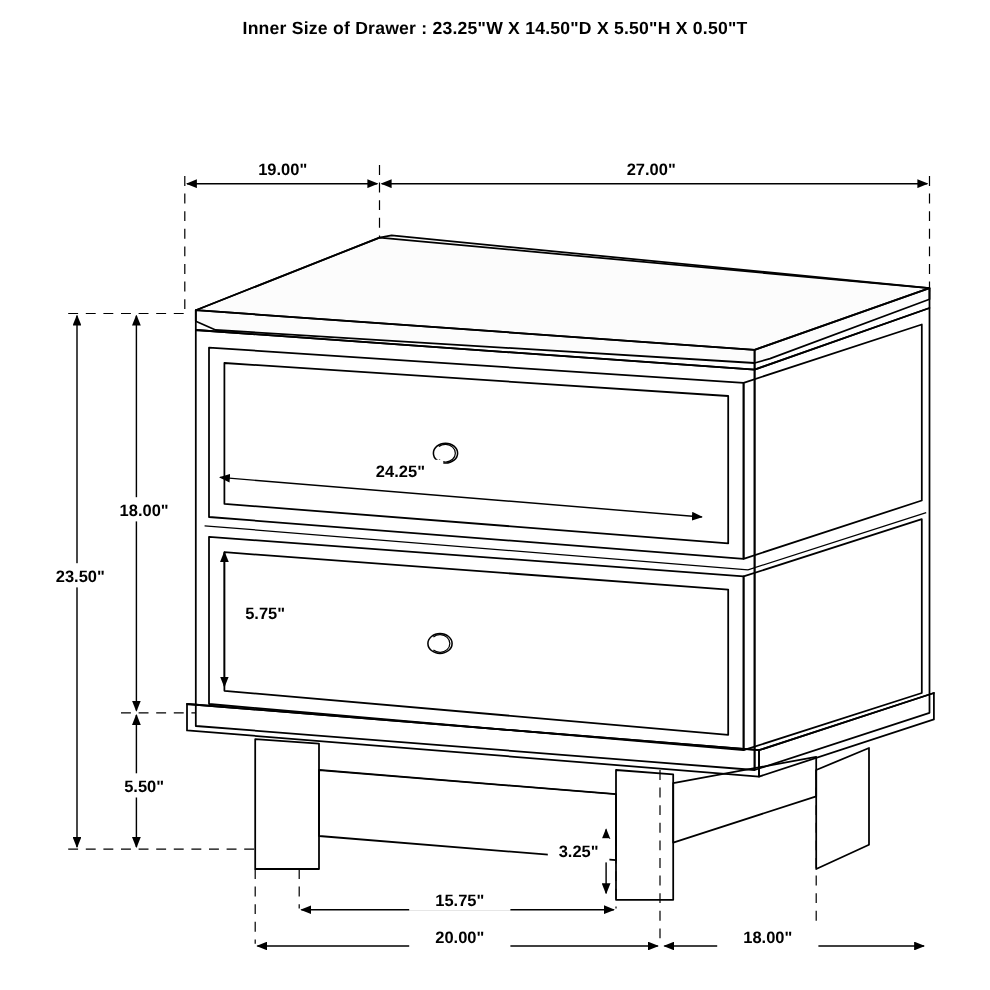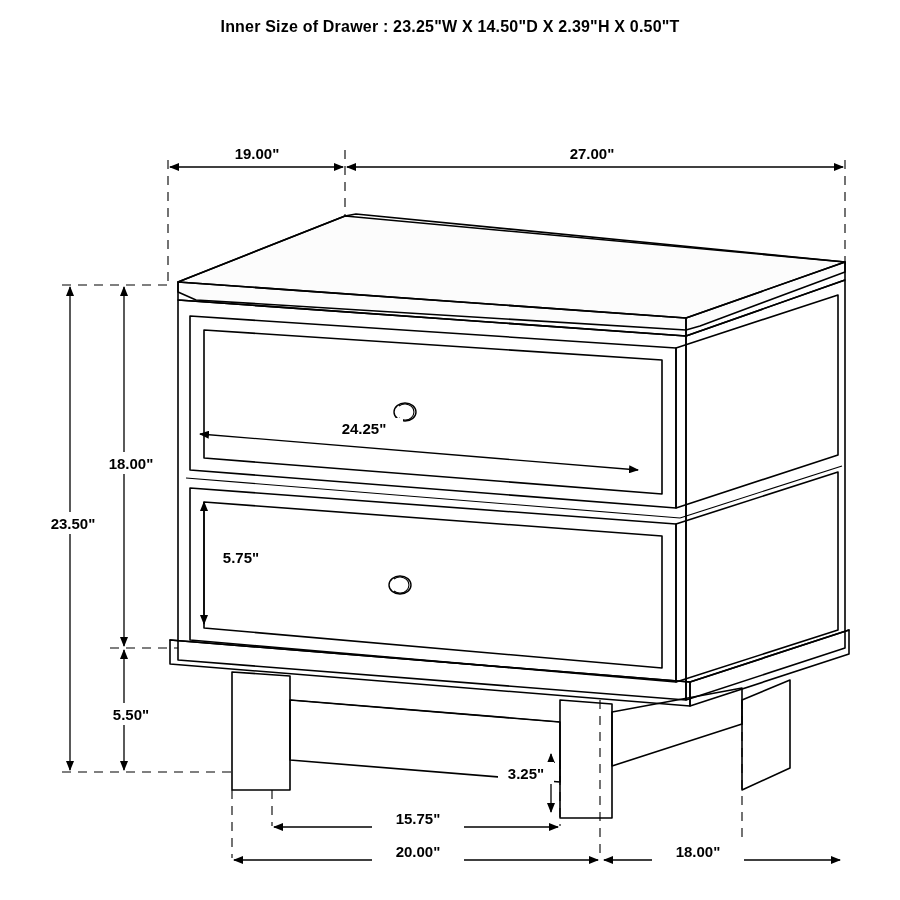--- a/index.html
+++ b/index.html
@@ -70,21 +70,21 @@
     fill: #ffffff;
     stroke: #000000;
     stroke-width: 1.4;
   }
 </style>
 </head>
 <body>
 
 <div id="stage">
 
-  <div id="title">Inner Size of Drawer  : 23.25"W X 14.50"D X 2.39"H X 0.50"T</div>
+  <div id="title">Inner Size of Drawer  : 23.25"W X 14.50"D X 5.50"H X 0.50"T</div>
 
   <svg id="drawing" viewBox="0 0 900 900">
 
     <defs>
       <marker id="arrHead" markerWidth="10" markerHeight="8" refX="9" refY="4" orient="auto" markerUnits="userSpaceOnUse">
         <path d="M0,0 L10,4 L0,8 z" fill="#000000"></path>
       </marker>
       <marker id="arrTail" markerWidth="10" markerHeight="8" refX="1" refY="4" orient="auto" markerUnits="userSpaceOnUse">
         <path d="M10,0 L0,4 L10,8 z" fill="#000000"></path>
       </marker>

